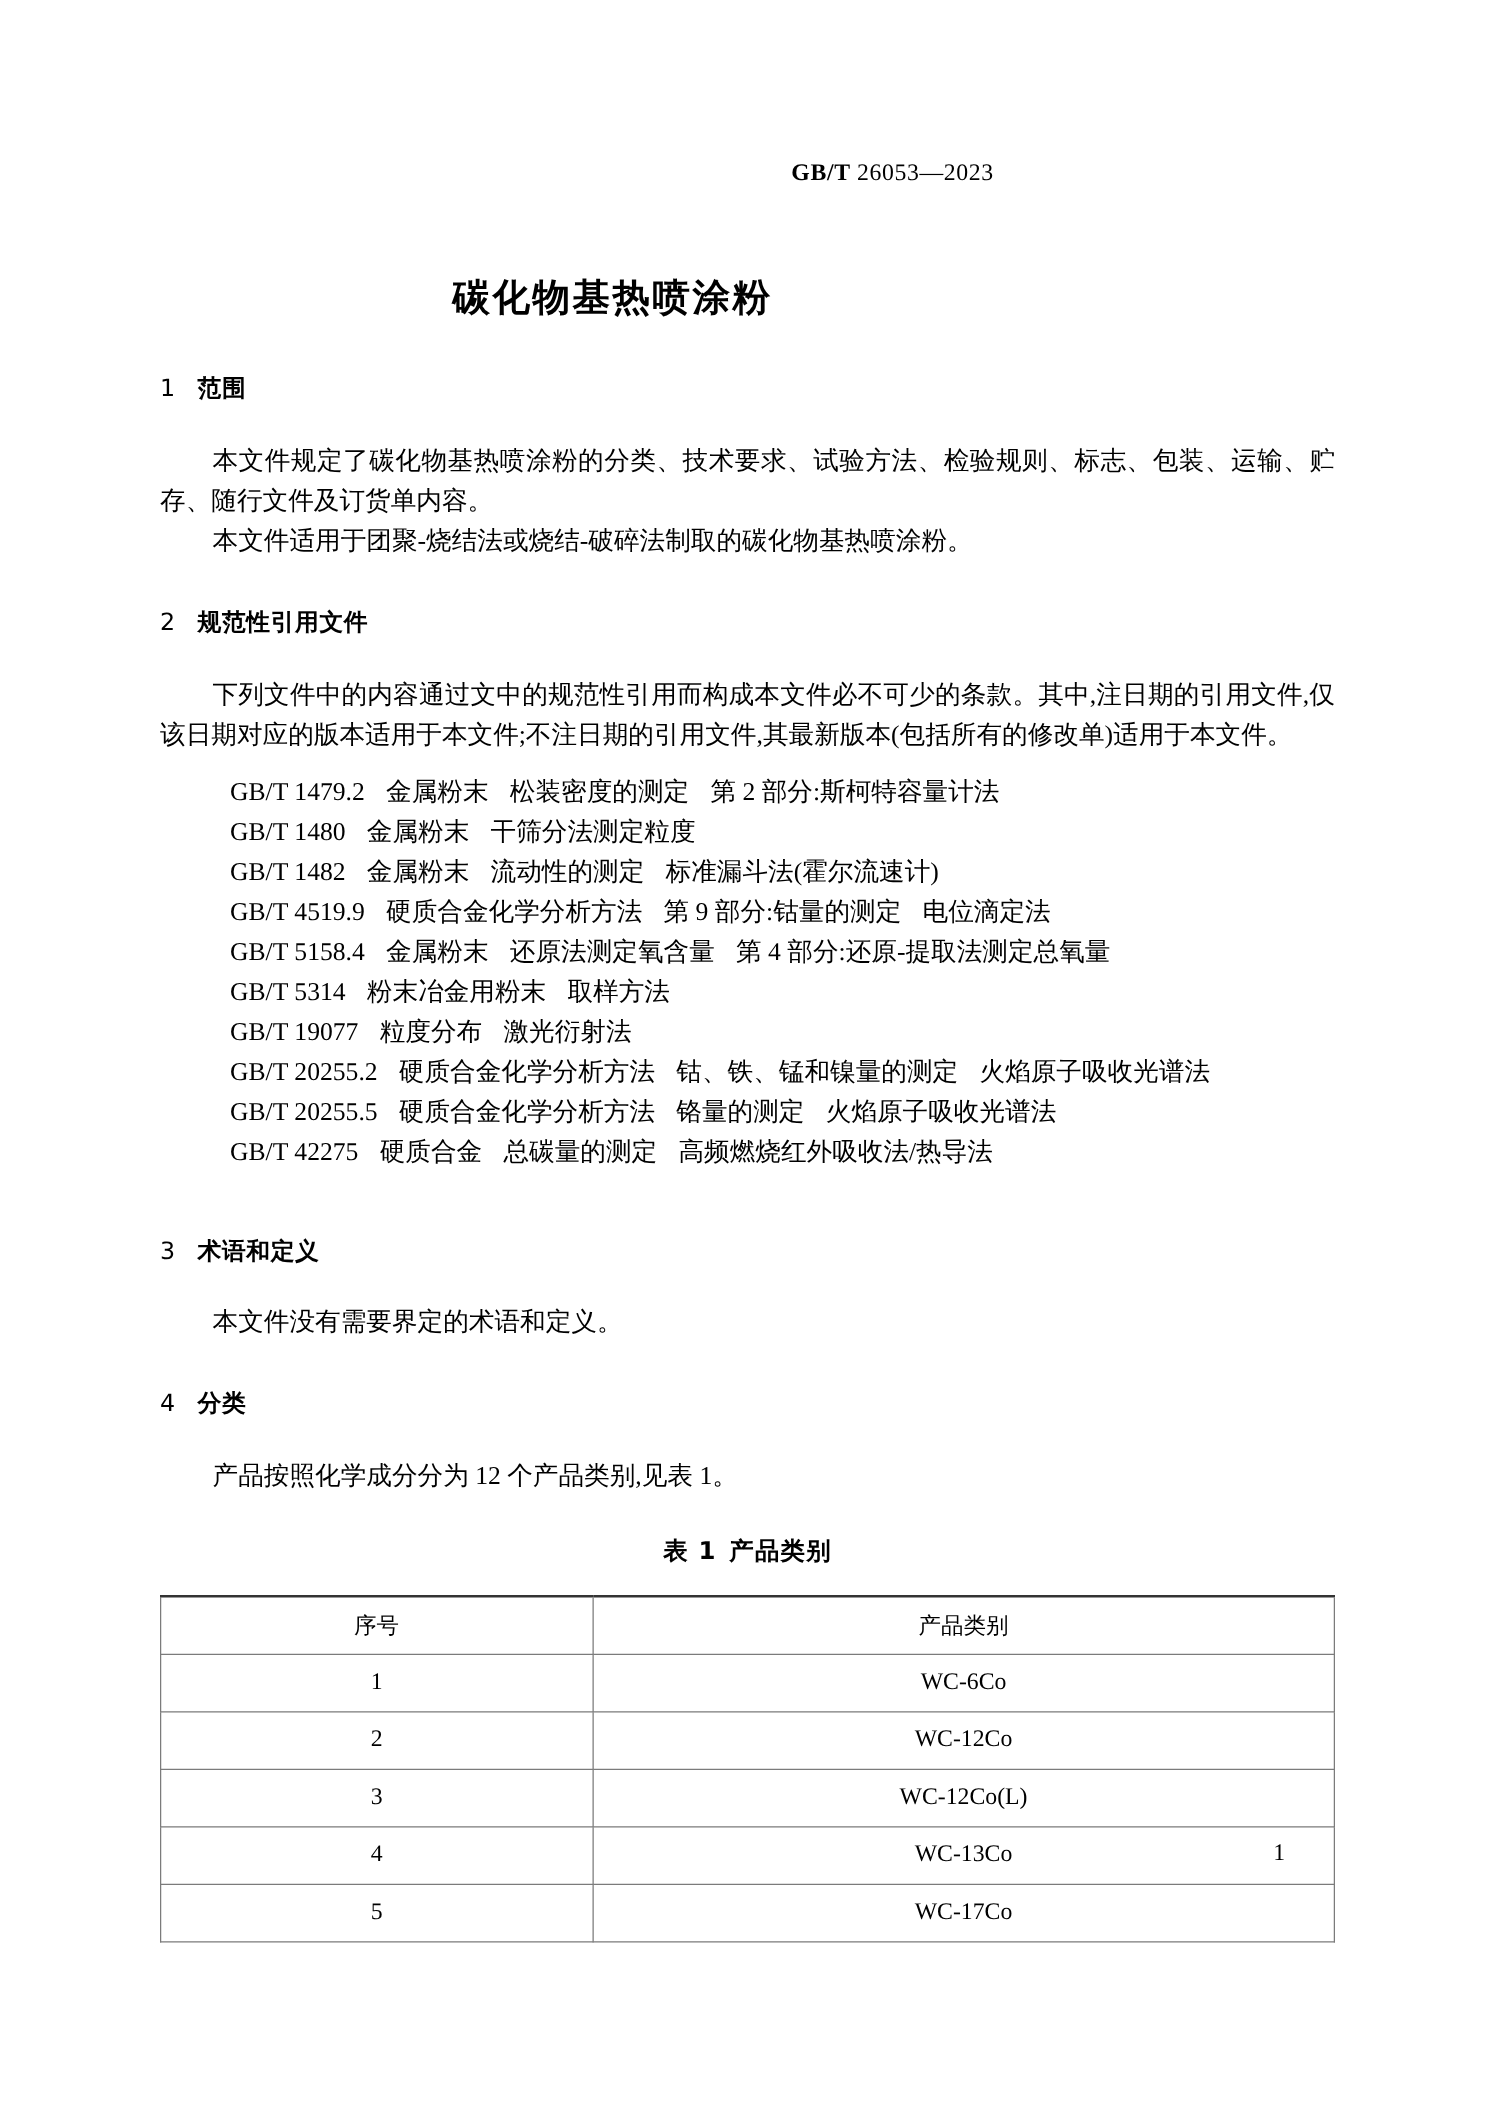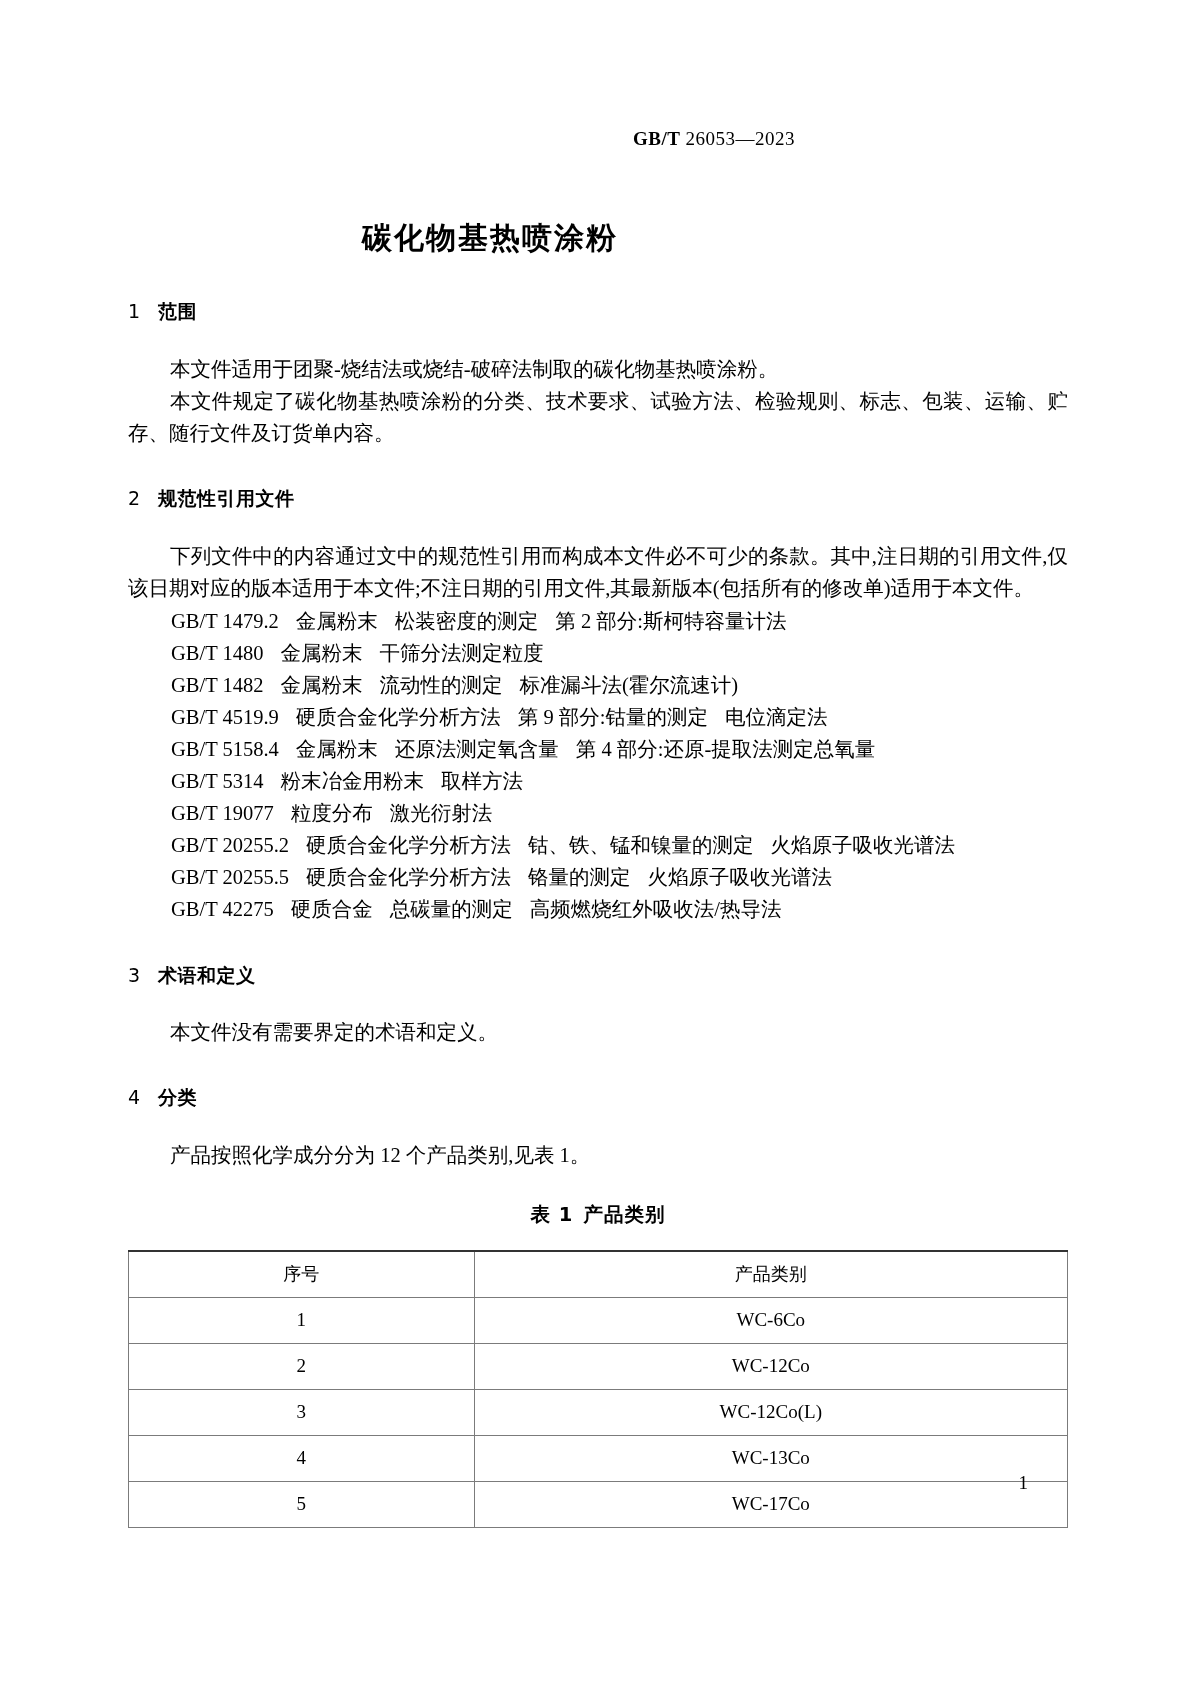--- a/index.html
+++ b/index.html
@@ -86,21 +86,21 @@
     letter-spacing: 0px;
   }
   p.indent { text-indent: 42px; }
 
   .gap-sm { height: 22px; }
   .gap-md { height: 30px; }
   .gap-lg { height: 38px; }
 
   ul.ref-list {
     list-style: none;
-    margin: 1px;
+    margin: 14px;
     padding: 0;
   }
   ul.ref-list li {
     font-family: "Liberation Serif", "DejaVu Serif", serif;
     font-size: 20.5px;
     line-height: 32px;
     padding-left: 42px;
     white-space: nowrap;
   }
   .ref-code { letter-spacing: 0px; }
@@ -166,22 +166,22 @@
   </div>
 
   <div class="doc-title">碳化物基热喷涂粉</div>
 
   <div class="content">
 
     <h2 class="section-heading">
       <span class="sec-num">1</span><span>范围</span>
     </h2>
     <div class="gap-md"></div>
+    <p class="para indent">本文件规定了碳化物基热喷涂粉的分类、技术要求、试验方法、检验规则、标志、包装、运输、贮存、随行文件及订货单内容。</p>
     <p class="para indent">本文件适用于团聚-烧结法或烧结-破碎法制取的碳化物基热喷涂粉。</p>
-    <p class="para indent">本文件规定了碳化物基热喷涂粉的分类、技术要求、试验方法、检验规则、标志、包装、运输、贮存、随行文件及订货单内容。</p>
 
     <div class="gap-lg"></div>
 
     <h2 class="section-heading">
       <span class="sec-num">2</span><span>规范性引用文件</span>
     </h2>
     <div class="gap-md"></div>
     <p class="para indent">下列文件中的内容通过文中的规范性引用而构成本文件必不可少的条款。其中,注日期的引用文件,仅该日期对应的版本适用于本文件;不注日期的引用文件,其最新版本(包括所有的修改单)适用于本文件。</p>
 
     <ul class="ref-list">

